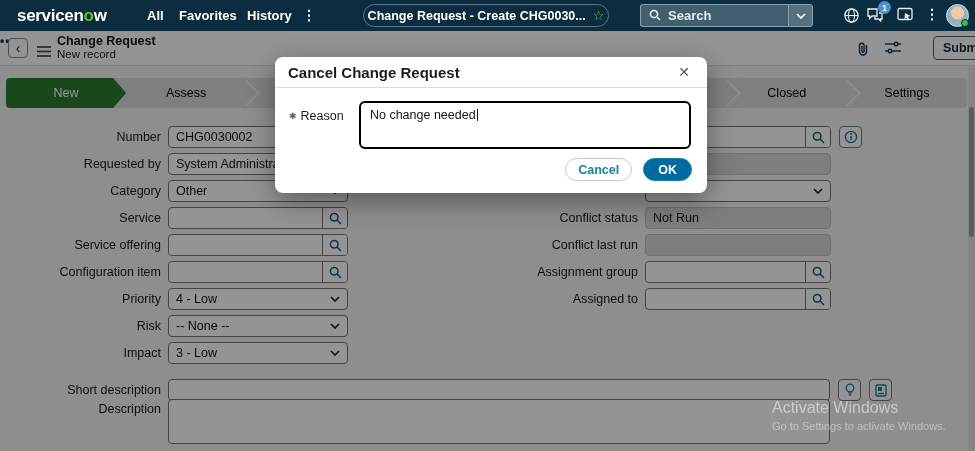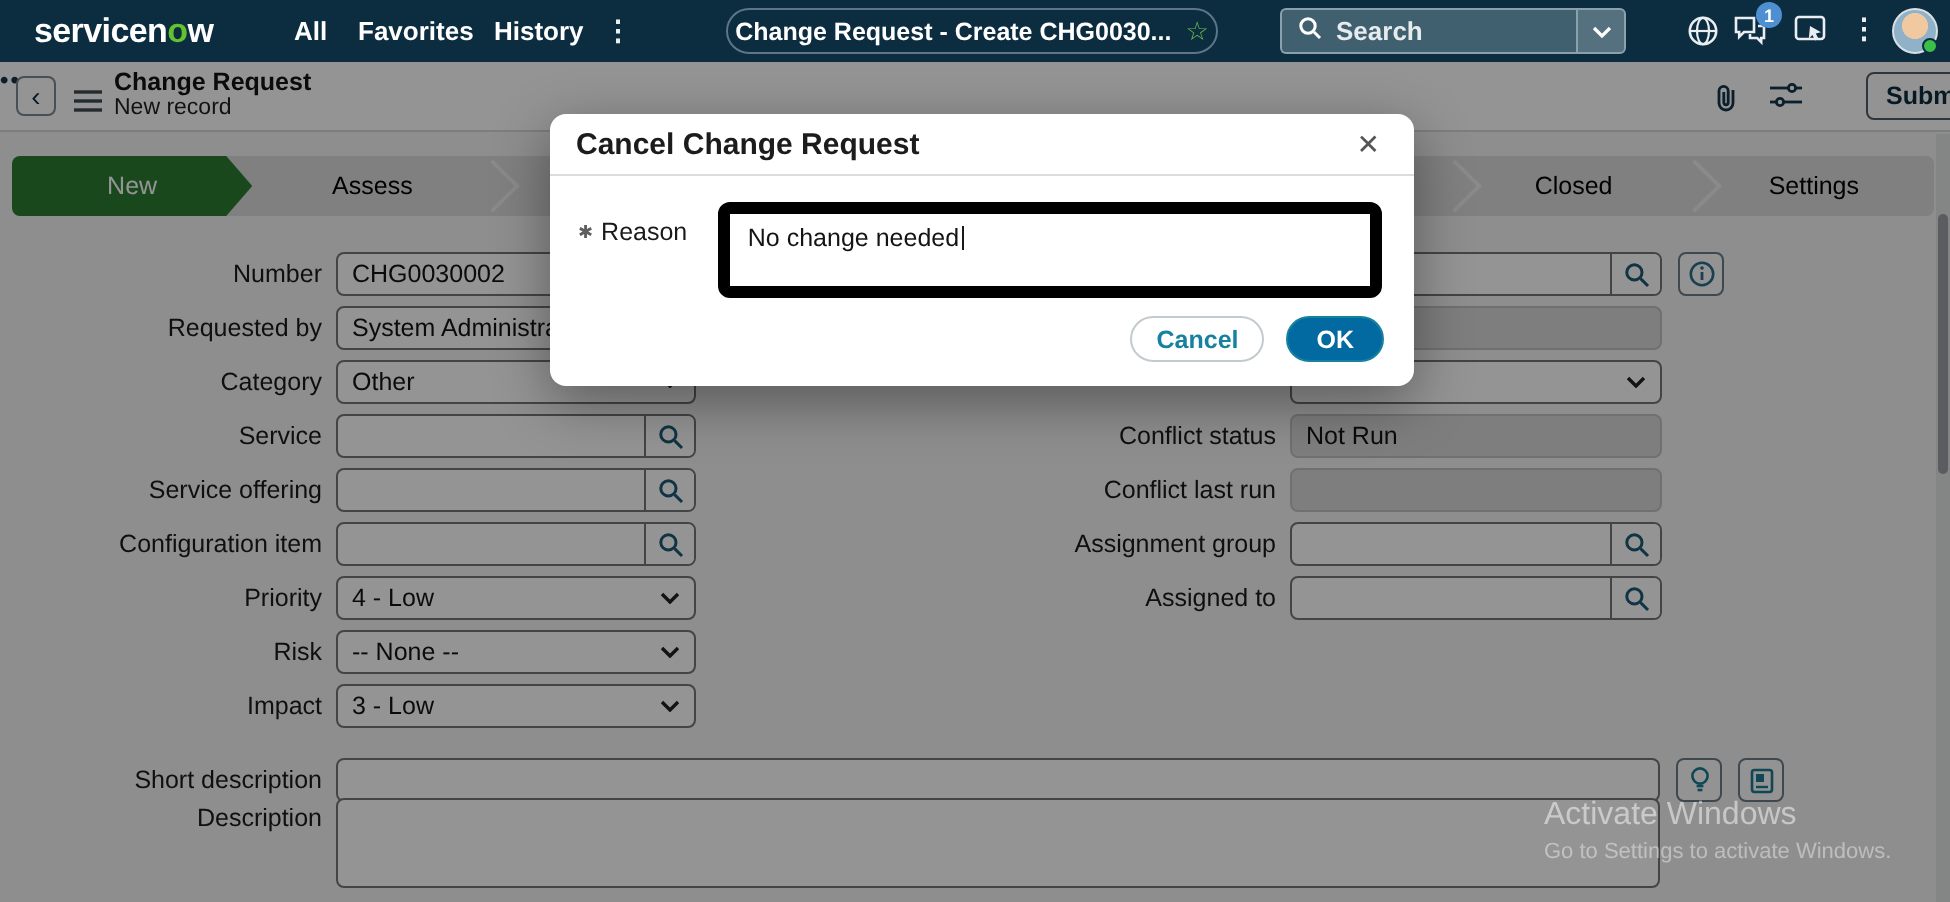--- a/index.html
+++ b/index.html
@@ -140,21 +140,21 @@
     position:absolute; left:275px; top:57px; width:432px; height:136px; background:#fff;
     border-radius:8px; box-shadow:0 8px 28px rgba(0,0,0,0.38); z-index:100;
   }
   .modal-header { height:31px; display:flex; align-items:center; padding:0 13px; border-bottom:1px solid #dcdcdc; }
   .modal-title { flex:1; font-size:15px; font-weight:600; color:#1c1c1c; }
   .modal-close { color:#555; font-size:14px; padding:2px 4px; }
   .modal-body { display:flex; padding:13px 16px 0 14px; }
   .reason-label { width:60px; padding-top:8px; display:flex; gap:4px; font-size:12.5px; color:#1a1a1a; }
   .mandatory { font-size:9px; color:#5f5f5f; padding-top:2px; }
   .reason-box {
-    margin-left:12px; width:343px; height:48px; border:6px solid #000000; border-radius:6px;
+    margin-left:12px; width:343px; height:48px; border:2px solid #000000; border-radius:6px;
     padding:5px 9px; font-size:12.5px; color:#141414; background:#fff;
   }
   .caret { display:inline-block; width:0; border-left:1.4px solid #1a1a1a; height:12px; vertical-align:-2px; margin-left:1px; }
   .modal-footer { position:absolute; right:15px; bottom:12px; display:flex; gap:11px; }
   .btn { height:23px; border-radius:12px; font-size:12.5px; font-weight:bold; display:flex; align-items:center; font-family:"Liberation Sans", sans-serif; }
   .btn-cancel { padding:0 12px; background:#fff; border:1px solid #c3cbcf; color:#17829f; }
   .btn-ok { padding:0 14px; background:#0369a1; border:1px solid #17829f; color:#fff; }
 </style>
 </head>
 <body>

